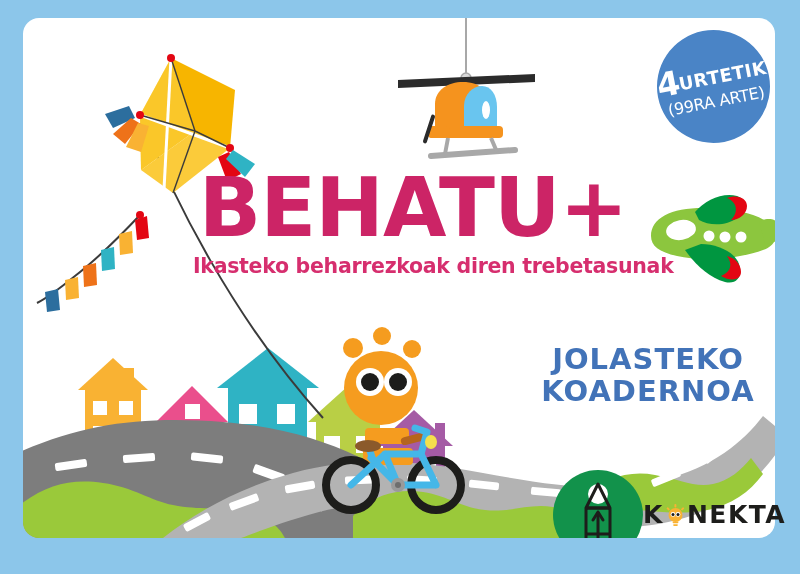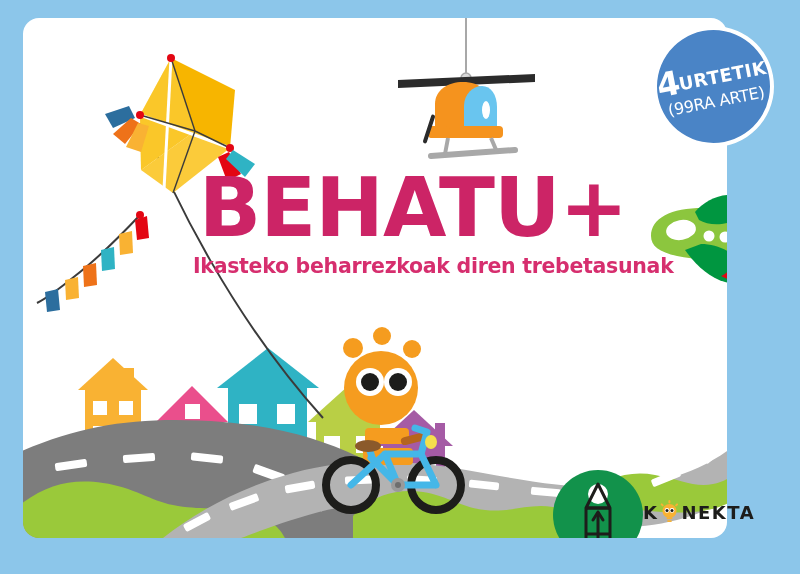--- a/index.html
+++ b/index.html
@@ -19,20 +19,21 @@
   }
   .card {
     position: absolute;
     left: 23px;
     top: 18px;
     width: 704px;
     height: 520px;
     background: #ffffff;
     border-radius: 16px;
     overflow: hidden;
+    padding-left: 48px;
   }
   
   .scene { position: absolute; left: 0; top: 0; width: 754px; height: 520px; }
   .scene svg { display: block; }
 
   
   .title-wrap {
     position: absolute;
     left: 170px;
     top: 150px;
@@ -117,21 +118,21 @@
     white-space: nowrap;
   }
 
   
   .logo {
     position: absolute;
     left: 643px;
     top: 500px;
     font-family: "DejaVu Sans", sans-serif;
     font-weight: bold;
-    font-size: 18px;
+    font-size: 25px;
     letter-spacing: 1.5px;
     color: #1d1d1b;
     white-space: nowrap;
   }
   .logo .bulb-slot {
     display: inline-block;
     width: 23px;
     height: 23px;
     position: relative;
     vertical-align: -4px;
@@ -349,20 +350,24 @@
         </g>
 
       </svg>
     </div>
 
     <div class="title-wrap">
       <div class="main-title">BEHATU+</div>
       <div class="sub-title">Ikasteko beharrezkoak diren trebetasunak</div>
     </div>
 
+    <div class="side-heading">
+      <div>JOLASTEKO</div>
+      <div>KOADERNOA</div>
+    </div>
 
     <div style="position:absolute;left:530px;top:452px;width:90px;height:90px;">
       <svg width="90" height="90" viewBox="0 0 90 90" xmlns="http://www.w3.org/2000/svg">
         <circle cx="45" cy="45" r="45" fill="#12924b"></circle>
         <g>
           <circle cx="45" cy="24" r="10" fill="#ffffff"></circle>
           <path d="M 45 14 L 57 38 L 33 38 Z" fill="none" stroke="#1d1d1b" stroke-width="3" stroke-linejoin="round"></path>
           <rect x="33" y="38" width="24" height="34" rx="2" fill="none" stroke="#1d1d1b" stroke-width="3"></rect>
           <line x1="45" y1="72" x2="45" y2="42" stroke="#1d1d1b" stroke-width="3"></line>
           <path d="M 45 42 L 40 50 M 45 42 L 50 50" fill="none" stroke="#1d1d1b" stroke-width="3" stroke-linecap="round"></path>

